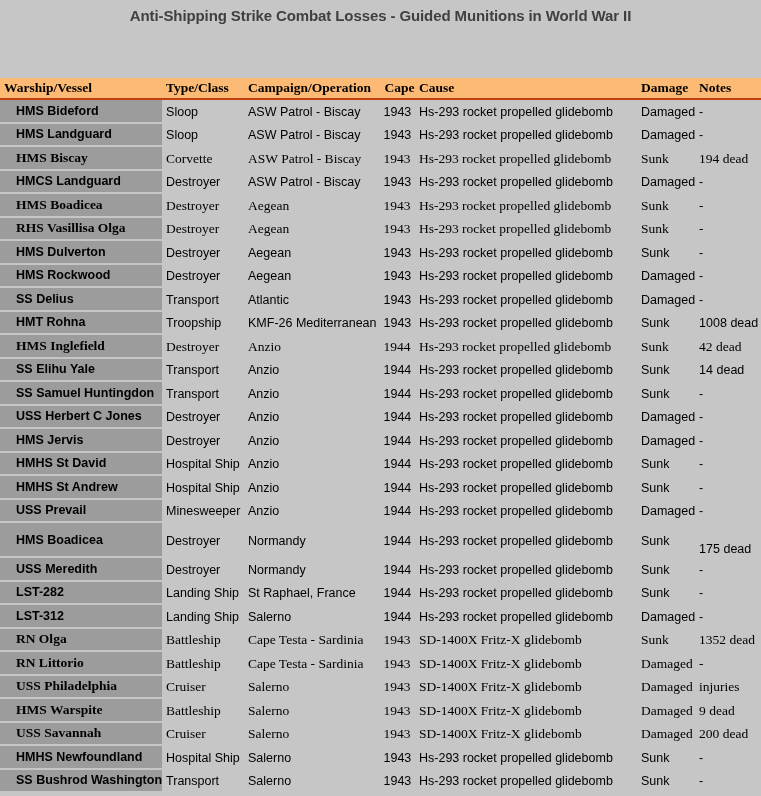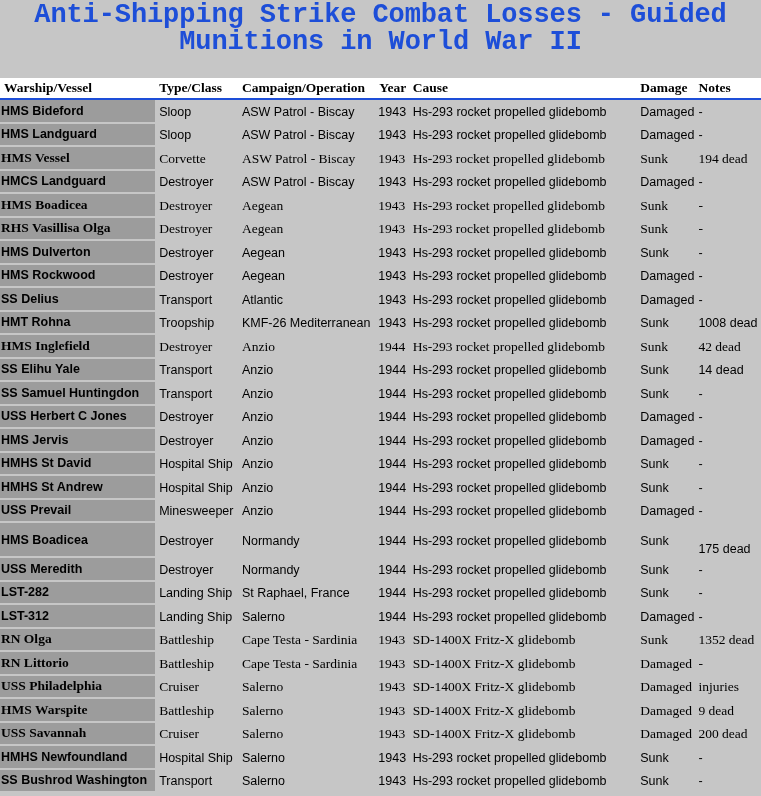--- a/index.html
+++ b/index.html
@@ -9,25 +9,25 @@
     font-family:"Liberation Sans", sans-serif;
     overflow:hidden;
     -webkit-font-smoothing:none;
   }
   #page{position:relative;width:761px;height:796px;overflow:hidden;}
 
   
   .title{
     margin:0;
     padding:2px 6px 0 6px;
-    font-family:Liberation Mono, monospace;
-    font-size:27px;
+    font-family:Liberation Sans, sans-serif;
+    font-size:15px;
     font-weight:bold;
     line-height:27px;
-    color:#1d4ed8;
+    color:#404040;
     text-align:center;
     letter-spacing:-0.1px;
   }
 
   
   .tbl{
     position:absolute;
     left:0;top:78px;
     width:761px;
     border-collapse:separate;
@@ -48,33 +48,33 @@
   .c-type  {width:86px;}
   .c-camp  {width:141px;}
   .c-year  {width:35px;}
   .c-cause {width:249px;}
   .c-dmg   {width:55px;}
   .c-notes {width:69px;}
 
   
   .hdr td{
     height:20px;
-    background:#ffffff;
+    background:#fdba74;
     font-weight:bold;
     font-size:12.5px;
-    border-bottom:2px solid #1d4ed8;
+    border-bottom:2px solid #c2410c;
   }
   .hdr .cell-pad{padding-left:4px;}
 
   
   .row td{height:21.5px;}
   .row td.vessel{
     background:#9c9c9c;
     font-weight:bold;
-    padding-left:1px;
+    padding-left:16px;
     border-bottom:2px solid #c6c6c6;
     border-top:0;
   }
   .row td.plain{
     background:#c6c6c6;
     padding-left:4px;
   }
   .row td.yr{
     background:#c6c6c6;
     padding-left:3px;
@@ -104,21 +104,21 @@
       <col class="c-year">
         <col class="c-cause">
         <col class="c-dmg">
         <col class="c-notes">
     </colgroup>
     <thead>
       <tr class="hdr">
         <td class="cell-pad">Warship/Vessel</td>
         <td class="cell-pad">Type/Class</td>
         <td class="cell-pad">Campaign/Operation</td>
-        <td class="cell-pad">Year</td>
+        <td class="cell-pad">Cape</td>
         <td class="cell-pad">Cause</td>
         <td class="cell-pad">Damage</td>
         <td class="cell-pad">Notes</td>
       </tr>
     </thead>
     <tbody id="tbody">
         <tr class="row">
           <td class="vessel">HMS Bideford</td>
           <td class="plain">Sloop</td>
           <td class="plain">ASW Patrol - Biscay</td>
@@ -130,21 +130,21 @@
         <tr class="row">
           <td class="vessel">HMS Landguard</td>
           <td class="plain">Sloop</td>
           <td class="plain">ASW Patrol - Biscay</td>
           <td class="yr">1943</td>
           <td class="plain">Hs-293 rocket propelled glidebomb</td>
           <td class="plain">Damaged</td>
           <td class="plain notes">-</td>
         </tr>
         <tr class="row serif">
-          <td class="vessel">HMS Vessel</td>
+          <td class="vessel">HMS Biscay</td>
           <td class="plain">Corvette</td>
           <td class="plain">ASW Patrol - Biscay</td>
           <td class="yr">1943</td>
           <td class="plain">Hs-293 rocket propelled glidebomb</td>
           <td class="plain">Sunk</td>
           <td class="plain notes">194 dead</td>
         </tr>
         <tr class="row">
           <td class="vessel">HMCS Landguard</td>
           <td class="plain">Destroyer</td>

